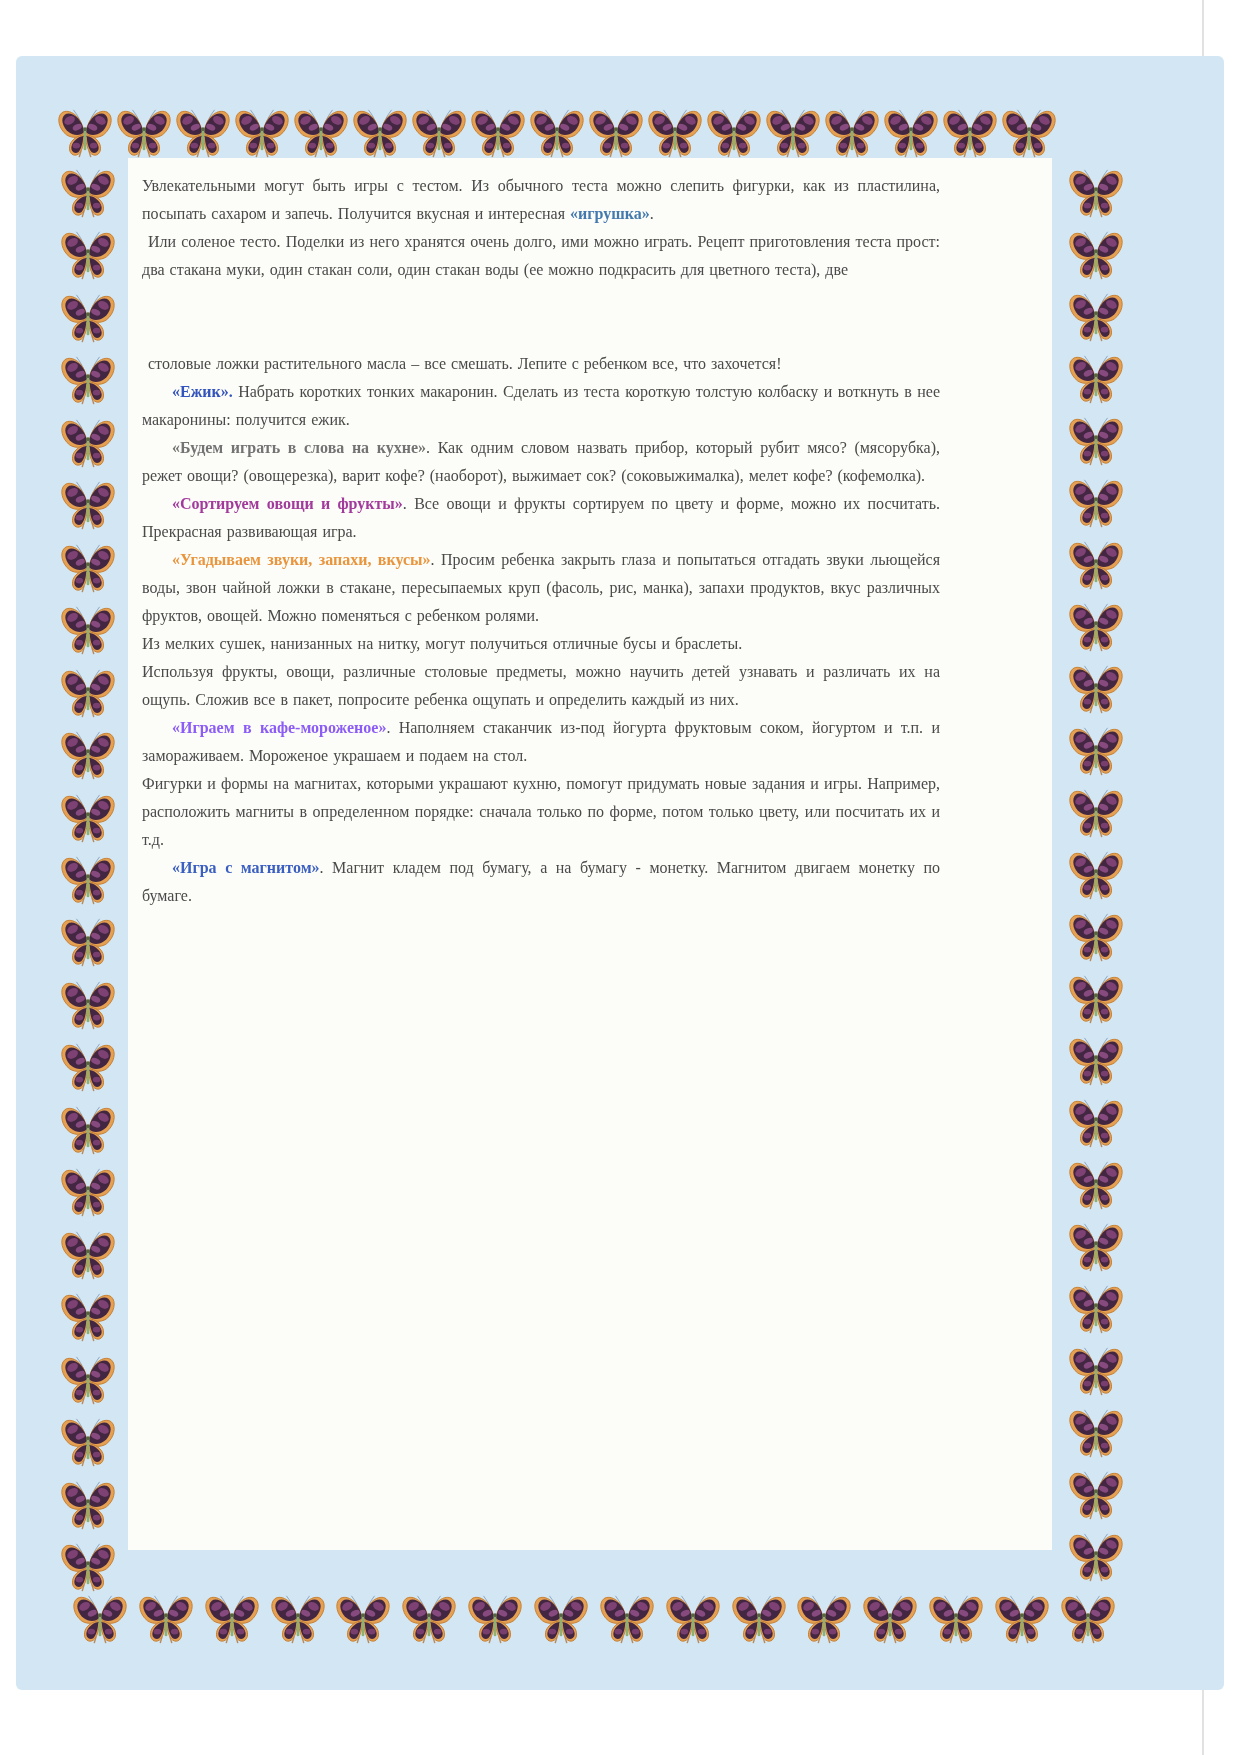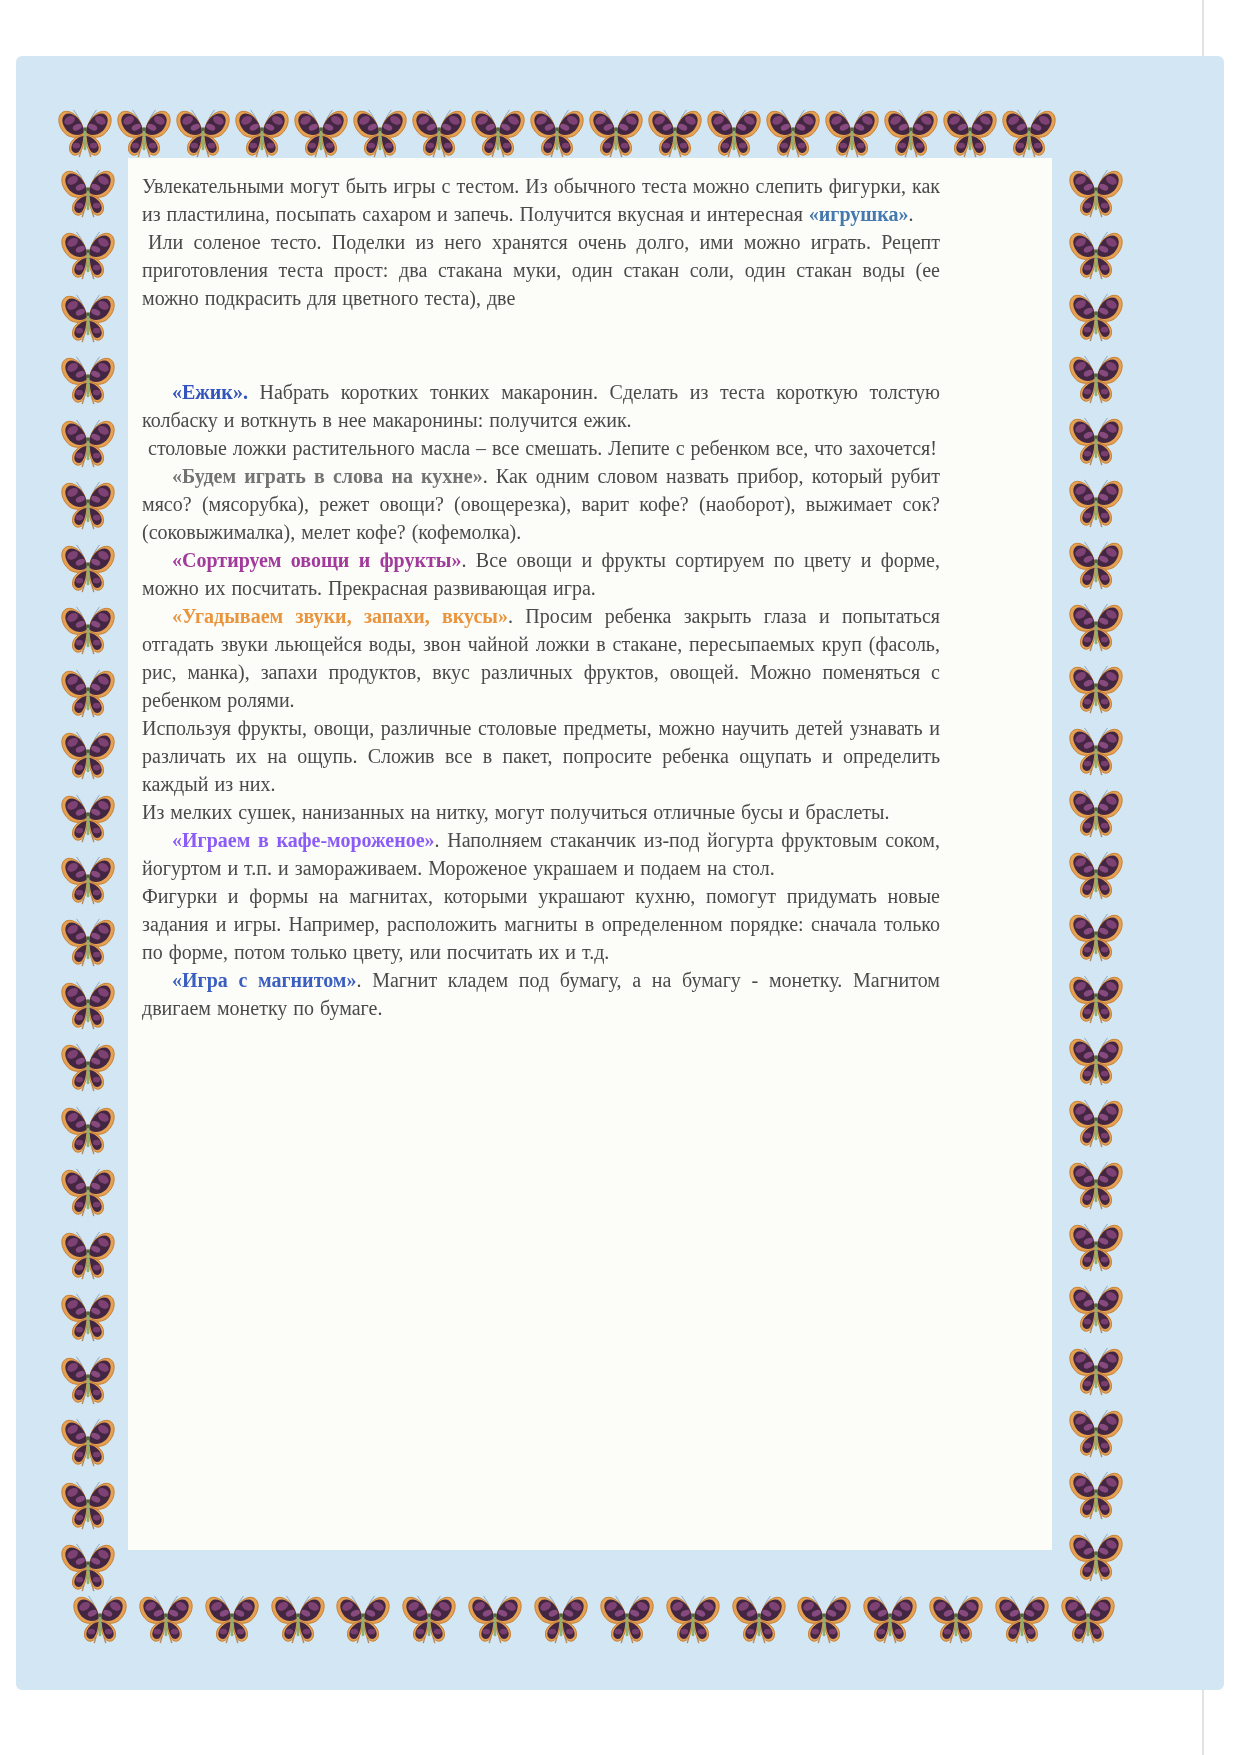--- a/index.html
+++ b/index.html
@@ -14,21 +14,21 @@
   .scan-line{
     position:absolute;left:1202px;top:0;width:2px;height:1755px;
     background:rgba(190,192,186,0.45);
   }
   .paper{
     position:absolute;left:112px;top:102px;width:924px;height:1392px;
     background:#fcfcf8;
   }
   .doc{
     padding:14px 112px 0 14px;
-    font-size:20px;line-height:28px;color:#4a4a4a;
+    font-size:16px;line-height:28px;color:#4a4a4a;
     text-align:justify;word-spacing:1px;
   }
   .para{margin:0;}
   .ind-small{text-indent:6px;}
   .ind-medium{text-indent:30px;}
   .gap-after{margin-bottom:66px;}
   .bf-row{position:absolute;display:flex;justify-content:space-between;align-items:center;}
   .bf-col{position:absolute;display:flex;flex-direction:column;justify-content:space-between;align-items:center;}
   .bf-top{left:40px;top:50px;width:1002px;height:54px;}
   .bf-bottom{left:55px;top:1536px;width:1046px;height:54px;}
@@ -310,25 +310,25 @@
       </svg>
       <svg class="bf">
         <use href="#butterfly"></use>
       </svg>
     </div>
 
   <div class="paper">
     <div class="doc" id="doc">
         <p class="para"><span style="color: rgb(74, 74, 74);">Увлекательными могут быть игры с тестом. Из обычного теста можно слепить фигурки, как из пластилина, посыпать сахаром и запечь. Получится вкусная и интересная </span><span style="color: rgb(68, 121, 174); font-weight: bold;">«игрушка»</span><span style="color: rgb(74, 74, 74);">.</span></p>
         <p class="para ind-small gap-after"><span style="color: rgb(74, 74, 74);">Или соленое тесто. Поделки из него хранятся очень долго, ими можно играть. Рецепт приготовления теста прост: два стакана муки, один стакан соли, один стакан воды (ее можно подкрасить для цветного теста), две</span></p>
+        <p class="para ind-small"><span style="color: rgb(74, 74, 74);">столовые ложки растительного масла – все смешать. Лепите с ребенком все, что захочется!</span></p>
         <p class="para ind-medium"><span style="color: rgb(51, 84, 189); font-weight: bold;">«Ежик».</span><span style="color: rgb(74, 74, 74);"> Набрать коротких тонких макаронин. Сделать из теста короткую толстую колбаску и воткнуть в нее макаронины: получится ежик.</span></p>
-        <p class="para ind-small"><span style="color: rgb(74, 74, 74);">столовые ложки растительного масла – все смешать. Лепите с ребенком все, что захочется!</span></p>
         <p class="para ind-medium"><span style="color: #737373; font-weight: bold;">«Будем играть в слова на кухне»</span><span style="color: rgb(74, 74, 74);">. Как одним словом назвать прибор, который рубит мясо? (мясорубка), режет овощи? (овощерезка), варит кофе? (наоборот), выжимает сок? (соковыжималка), мелет кофе? (кофемолка).</span></p>
         <p class="para ind-medium"><span style="color: rgb(162, 58, 156); font-weight: bold;">«Сортируем овощи и фрукты»</span><span style="color: rgb(74, 74, 74);">. Все овощи и фрукты сортируем по цвету и форме, можно их посчитать. Прекрасная развивающая игра.</span></p>
         <p class="para ind-medium"><span style="color: rgb(233, 149, 61); font-weight: bold;">«Угадываем звуки, запахи, вкусы»</span><span style="color: rgb(74, 74, 74);">. Просим ребенка закрыть глаза и попытаться отгадать звуки льющейся воды, звон чайной ложки в стакане, пересыпаемых круп (фасоль, рис, манка), запахи продуктов, вкус различных фруктов, овощей. Можно поменяться с ребенком ролями.</span></p>
+        <p class="para"><span style="color: rgb(74, 74, 74);">Из мелких сушек, нанизанных на нитку, могут получиться отличные бусы и браслеты.</span></p>
         <p class="para"><span style="color: rgb(74, 74, 74);">Используя фрукты, овощи, различные столовые предметы, можно научить детей узнавать и различать их на ощупь. Сложив все в пакет, попросите ребенка ощупать и определить каждый из них.</span></p>
-        <p class="para"><span style="color: rgb(74, 74, 74);">Из мелких сушек, нанизанных на нитку, могут получиться отличные бусы и браслеты.</span></p>
         <p class="para ind-medium"><span style="color: #8b5cf6; font-weight: bold;">«Играем в кафе-мороженое»</span><span style="color: rgb(74, 74, 74);">. Наполняем стаканчик из-под йогурта фруктовым соком, йогуртом и т.п. и замораживаем. Мороженое украшаем и подаем на стол.</span></p>
         <p class="para"><span style="color: rgb(74, 74, 74);">Фигурки и формы на магнитах, которыми украшают кухню, помогут придумать новые задания и игры. Например, расположить магниты в определенном порядке: сначала только по форме, потом только цвету, или посчитать их и т.д.</span></p>
         <p class="para ind-medium"><span style="color: rgb(59, 95, 193); font-weight: bold;">«Игра с магнитом»</span><span style="color: rgb(74, 74, 74);">. Магнит кладем под бумагу, а на бумагу - монетку. Магнитом двигаем монетку по бумаге.</span></p>
       </div>
   </div>
 </div>
 
 </body></html>

